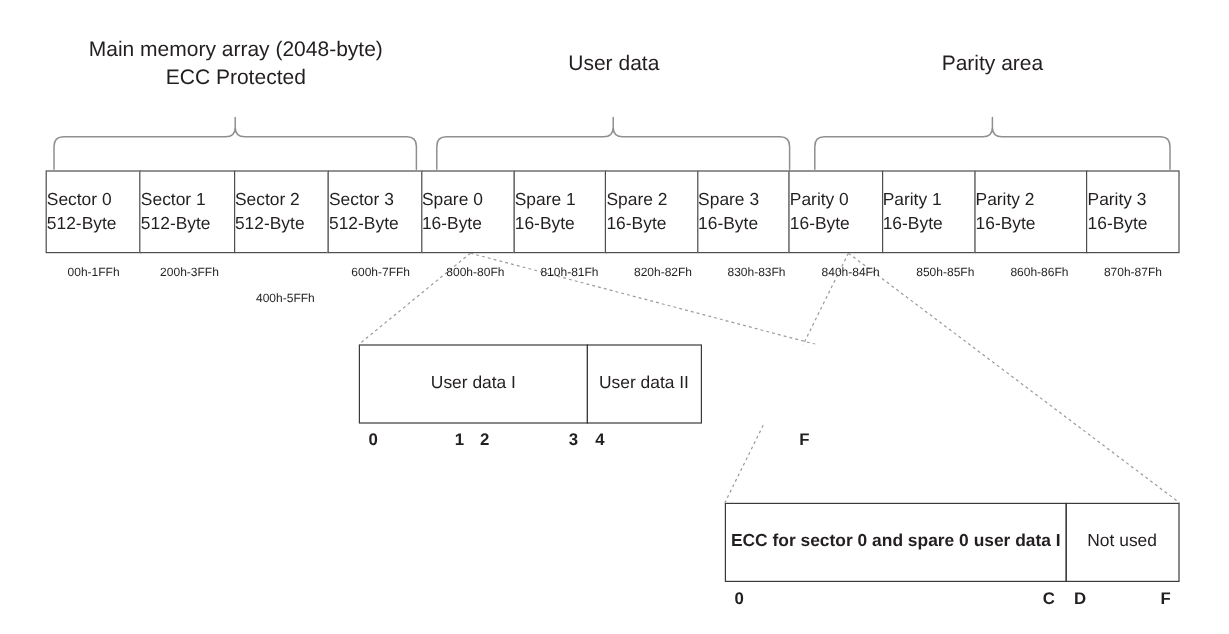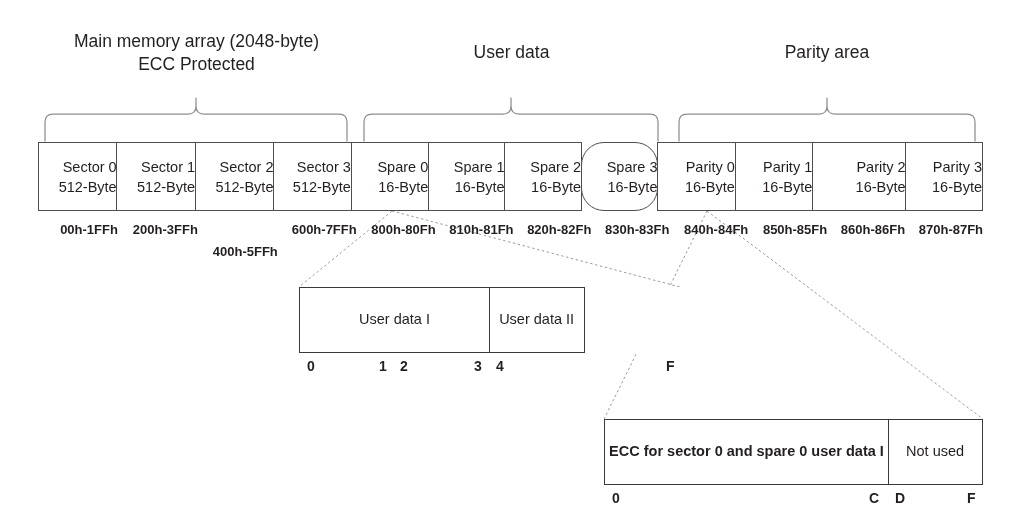--- a/index.html
+++ b/index.html
@@ -43,40 +43,40 @@
   .cell-row {
     position: absolute;
     display: flex;
     box-sizing: border-box;
   }
   .cell {
     box-sizing: border-box;
     border: 1.3px solid #4d4d4d;
     display: flex;
     flex-direction: column;
-    align-items: flex-end;
+    align-items: flex-start;
     justify-content: center;
     font-size: 14.5px;
     line-height: 1.38;
     color: #231f20;
     background: #fff;
     margin-right: -1.3px;
   }
   .cell:last-child { margin-right: 0; }
   .cell .l1, .cell .l2 { display: block; white-space: nowrap; }
 
   
   .addr-row {
     position: absolute;
     display: flex;
   }
   .addr {
-    text-align: right;
-    font-size: 13px;
-    font-weight: 700;
+    text-align: center;
+    font-size: 10px;
+    font-weight: 400;
     color: #231f20;
     white-space: nowrap;
   }
 
   
   .detail-box {
     position: absolute;
     display: flex;
     box-sizing: border-box;
     background: #fff;
@@ -155,21 +155,21 @@
       <span class="l2">16-Byte</span>
     </div>
     <div class="cell" style="width:78px;">
       <span class="l1">Spare 1</span>
       <span class="l2">16-Byte</span>
     </div>
     <div class="cell" style="width:78px;">
       <span class="l1">Spare 2</span>
       <span class="l2">16-Byte</span>
     </div>
-    <div class="cell" style="width:78px;border-radius:23px;">
+    <div class="cell" style="width:78px;">
       <span class="l1">Spare 3</span>
       <span class="l2">16-Byte</span>
     </div>
     <div class="cell" style="width:79px;">
       <span class="l1">Parity 0</span>
       <span class="l2">16-Byte</span>
     </div>
     <div class="cell" style="width:79px;">
       <span class="l1">Parity 1</span>
       <span class="l2">16-Byte</span>

